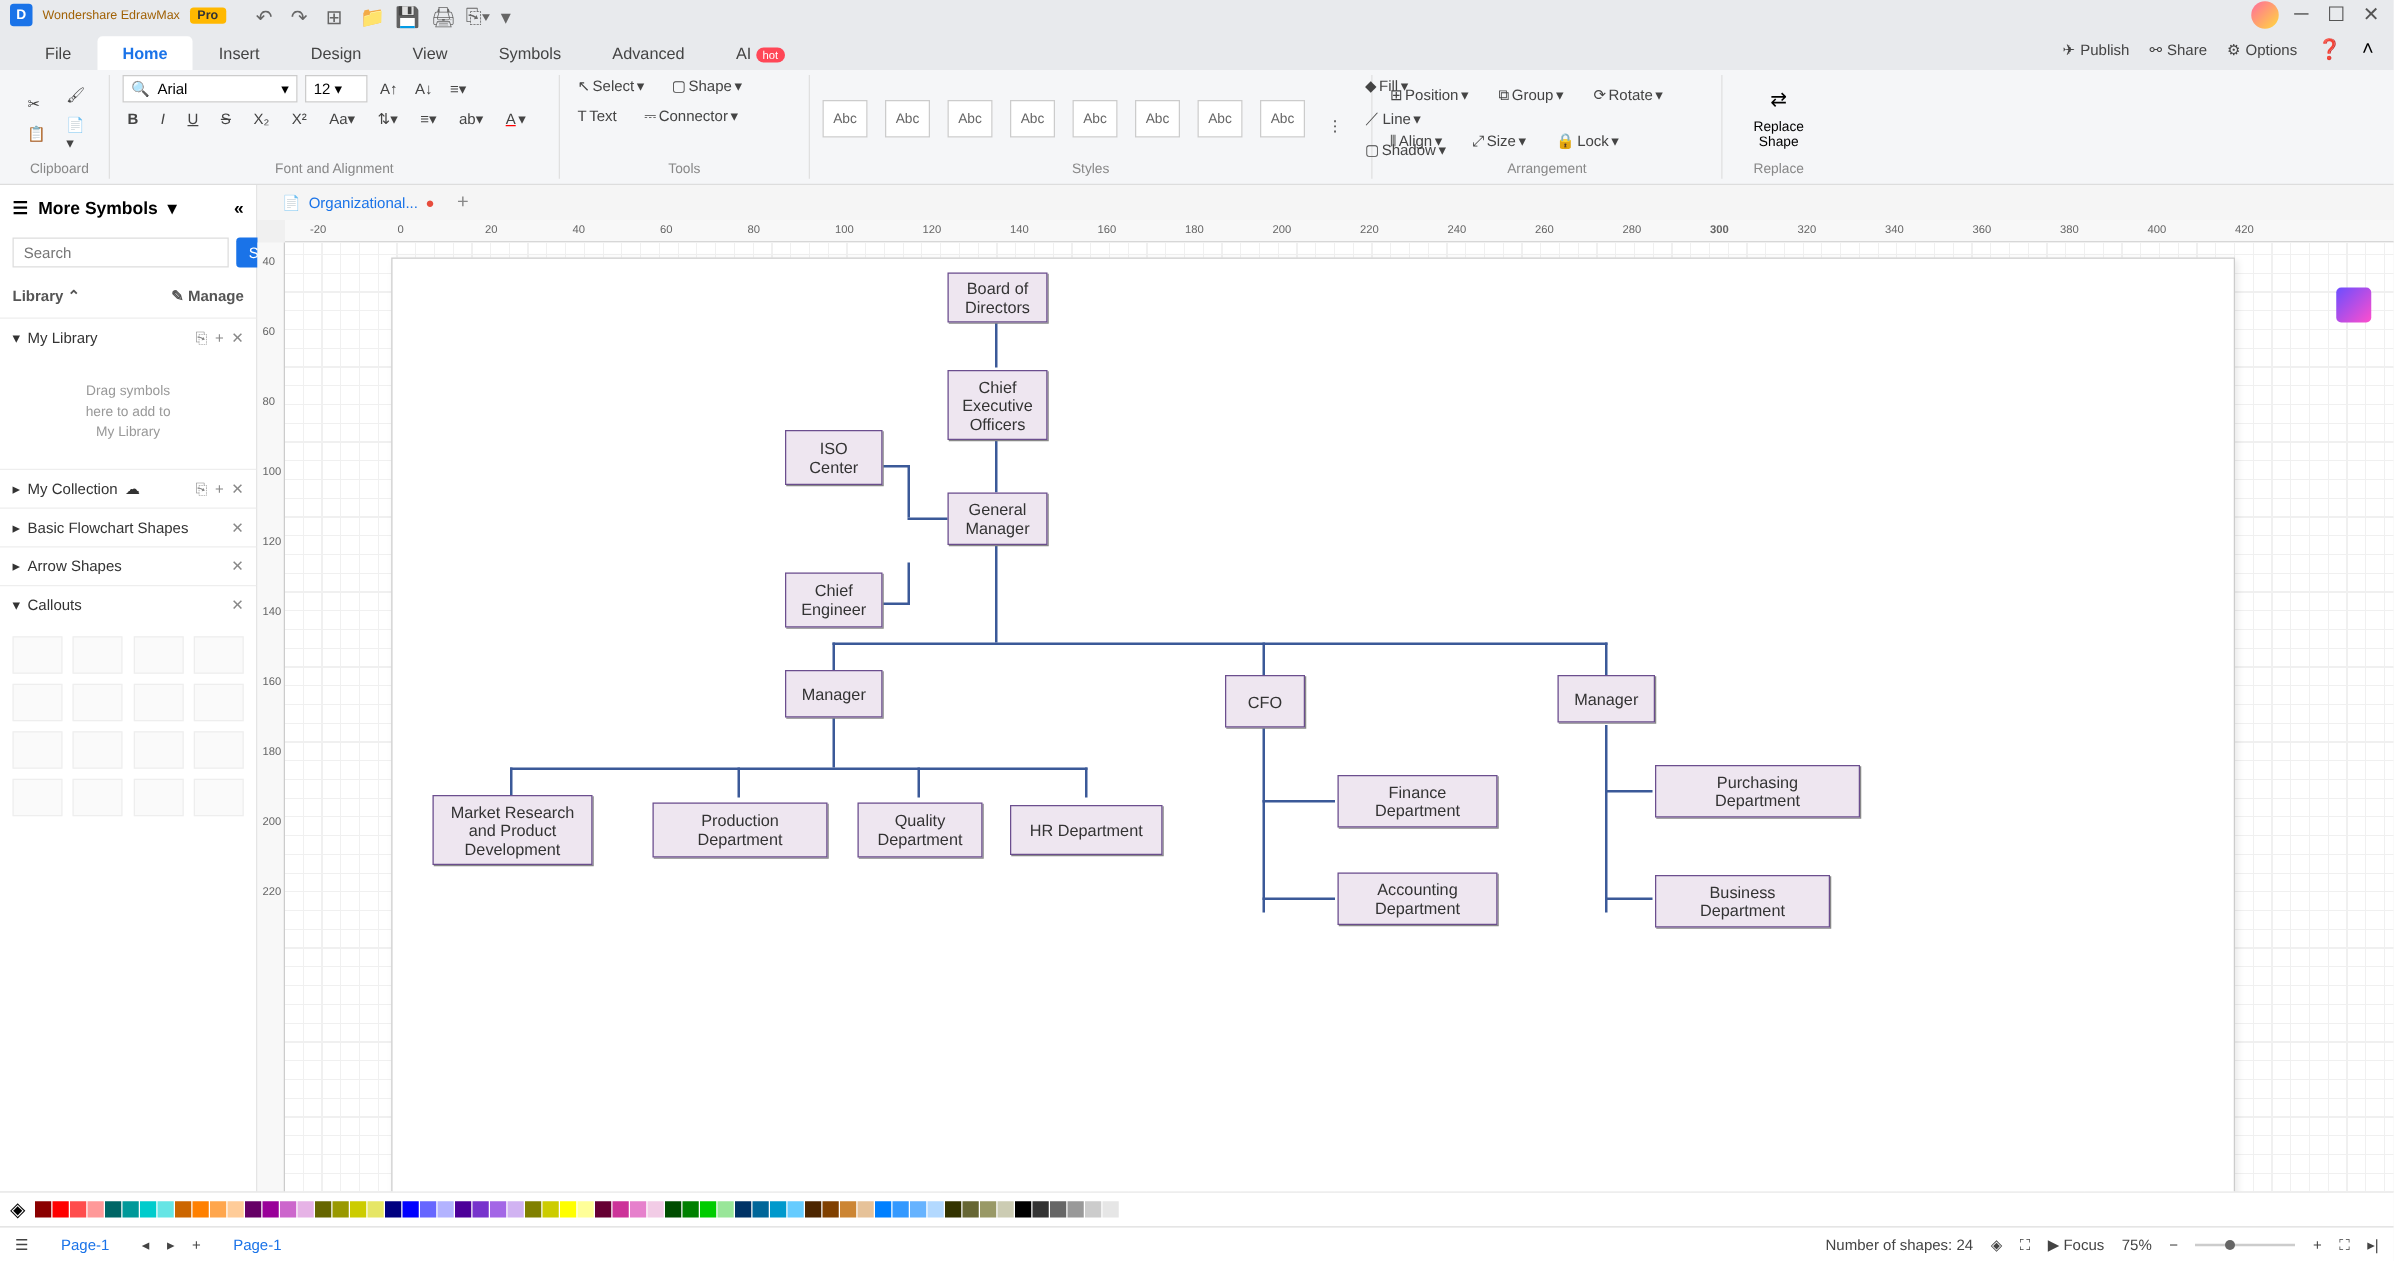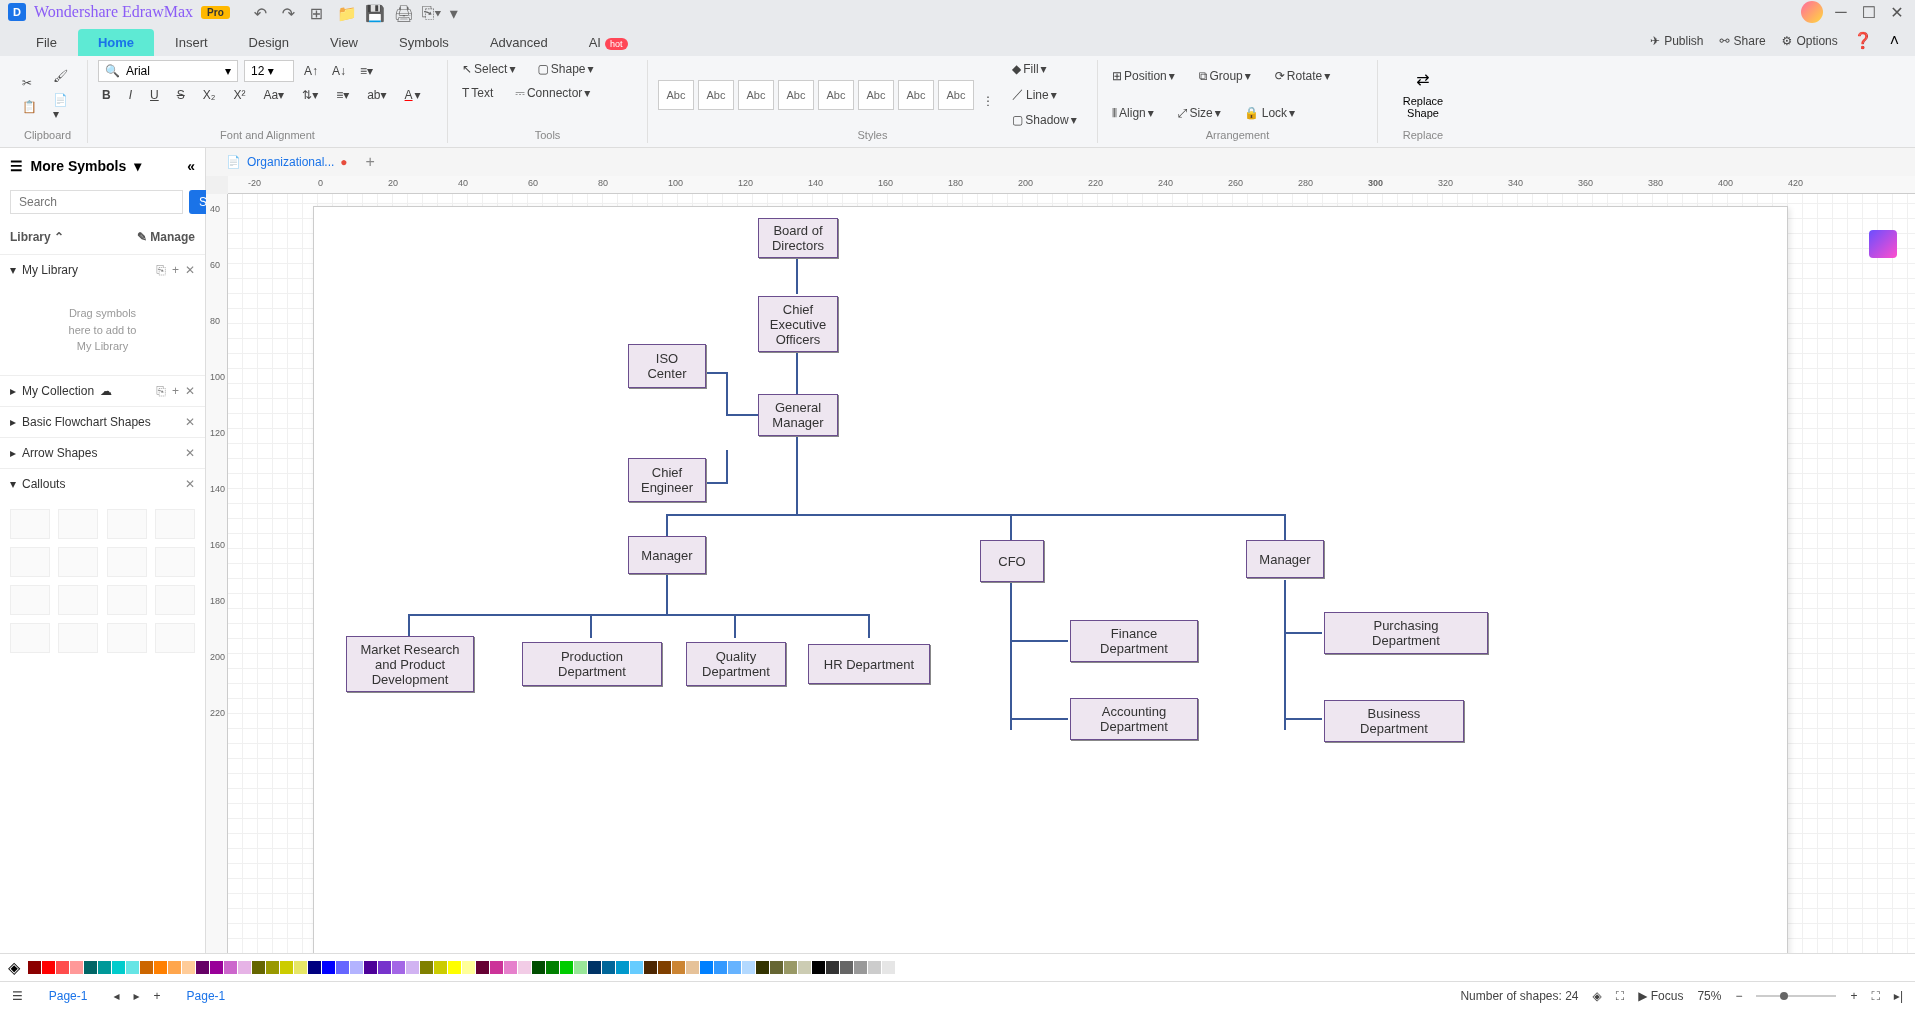--- a/index.html
+++ b/index.html
@@ -1,44 +1,44 @@
 <!DOCTYPE html>
 <html><head>
 <meta charset="utf-8">
 <style>
 *{box-sizing:border-box;margin:0;padding:0;font-family:Arial,sans-serif;}
 body{width:1915px;height:1009px;background:#f5f5f5;overflow:hidden;position:relative;}
 .titlebar{height:24px;background:#e8eaed;display:flex;align-items:center;padding:0 8px;gap:8px;}
 .app-icon{width:18px;height:18px;background:#1a73e8;border-radius:3px;display:flex;align-items:center;justify-content:center;color:#fff;font-size:11px;font-weight:bold;}
-.app-title{font-size:16px;color:#8b5cf6;font-family:Liberation Serif, serif;}
+.app-title{font-size:10px;color:#a16207;}
 .pro-badge{background:#ffb800;color:#333;font-size:10px;padding:1px 6px;border-radius:3px;font-weight:bold;}
 .titlebar-mid{display:flex;gap:12px;margin-left:16px;align-items:center;}
 .titlebar-icon{width:16px;height:16px;color:#666;cursor:pointer;}
 .titlebar-right{margin-left:auto;display:flex;gap:8px;align-items:center;}
 .avatar{width:22px;height:22px;border-radius:50%;background:linear-gradient(135deg,#ff6b9d,#ffd93d);}
 .win-btn{width:20px;height:16px;display:flex;align-items:center;justify-content:center;color:#555;cursor:pointer;}
 
 .menubar{height:32px;background:#e8eaed;display:flex;align-items:flex-end;padding:0 16px;gap:1px;}
 .menu-item{padding:6px 20px;font-size:13px;color:#444;cursor:pointer;}
-.menu-item.active{background:#5eead4;color:#1a73e8;font-weight:bold;border-radius:4px 4px 0 0;}
+.menu-item.active{background:#ffffff;color:#1a73e8;font-weight:bold;border-radius:4px 4px 0 0;}
 .hot-badge{background:#ff4757;color:#fff;font-size:9px;padding:1px 5px;border-radius:7px;margin-left:4px;}
 .menubar-right{margin-left:auto;display:flex;gap:16px;align-items:center;padding-bottom:6px;}
 .menu-action{display:flex;gap:4px;align-items:center;font-size:12px;color:#444;cursor:pointer;}
 
 .ribbon{height:92px;background:#f5f6f8;border-bottom:1px solid #ddd;display:flex;padding:4px 8px;}
 .ribbon-group{display:flex;flex-direction:column;justify-content:space-between;padding:0 10px;border-right:1px solid #e0e0e0;}
 .ribbon-group:last-child{border-right:none;}
 .ribbon-tools{display:flex;gap:8px;align-items:center;flex:1;}
 .ribbon-label{font-size:11px;color:#888;text-align:center;padding-bottom:2px;}
 .ribbon-btn{padding:2px 4px;cursor:pointer;display:flex;align-items:center;gap:2px;font-size:12px;color:#444;}
 .ribbon-col{display:flex;flex-direction:column;gap:6px;justify-content:center;}
 .font-select{border:1px solid #ccc;background:#fff;padding:3px 6px;font-size:12px;width:140px;display:flex;align-items:center;gap:6px;}
 .size-select{border:1px solid #ccc;background:#fff;padding:3px 6px;font-size:12px;width:50px;}
 .style-box{width:36px;height:30px;border:1px solid #ccc;background:#fff;display:flex;align-items:center;justify-content:center;font-size:11px;color:#666;}
-.style-row{display:flex;gap:4px;align-items:flex-end;}
+.style-row{display:flex;gap:14px;align-items:flex-end;}
 
 .workspace{display:flex;height:calc(100% - 24px - 32px - 92px - 28px - 28px);}
 .sidebar{width:206px;background:#fff;border-right:1px solid #ddd;display:flex;flex-direction:column;}
 .sidebar-header{display:flex;align-items:center;padding:10px;gap:8px;font-size:14px;font-weight:bold;}
 .search-row{display:flex;padding:6px 10px;gap:6px;}
 .search-input{flex:1;border:1px solid #ddd;padding:4px 8px;font-size:12px;}
 .search-btn{background:#1a73e8;color:#fff;border:none;padding:4px 10px;font-size:12px;cursor:pointer;border-radius:3px;}
 .lib-row{display:flex;justify-content:space-between;padding:10px;font-size:12px;color:#555;font-weight:bold;}
 .lib-section{border-top:1px solid #eee;}
 .lib-title{padding:8px 10px;font-size:12px;color:#333;display:flex;align-items:center;gap:6px;cursor:pointer;}

